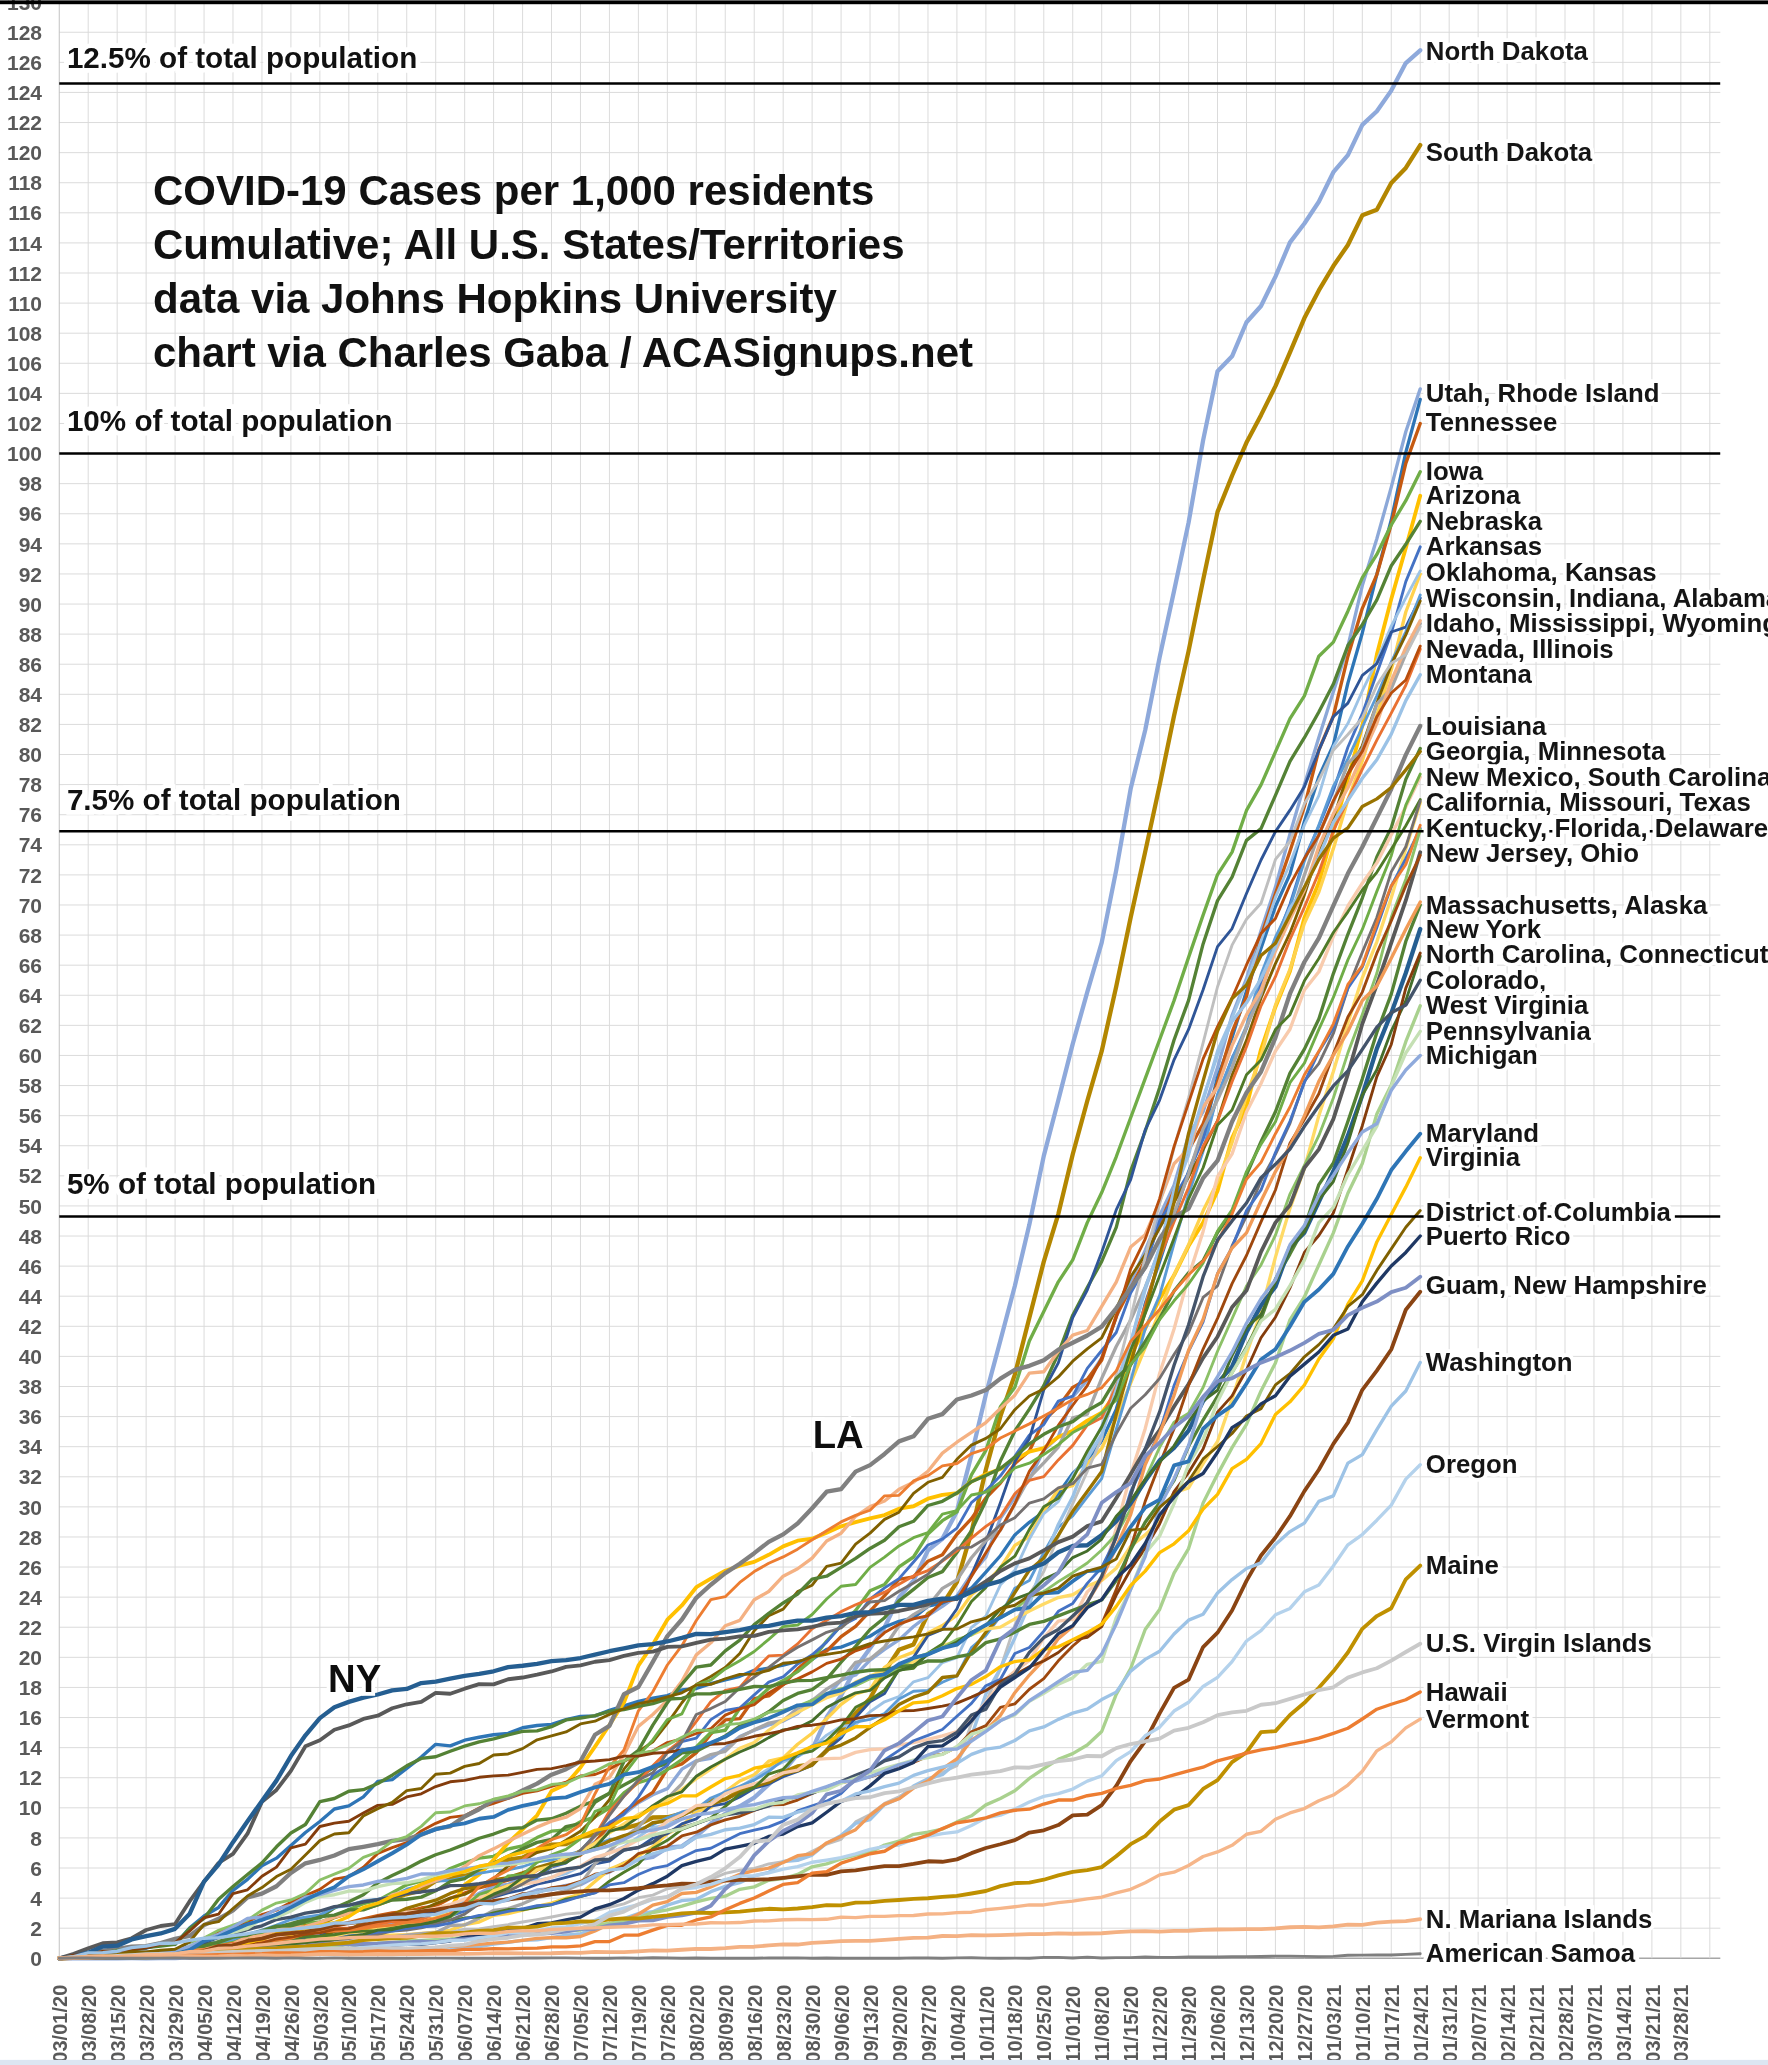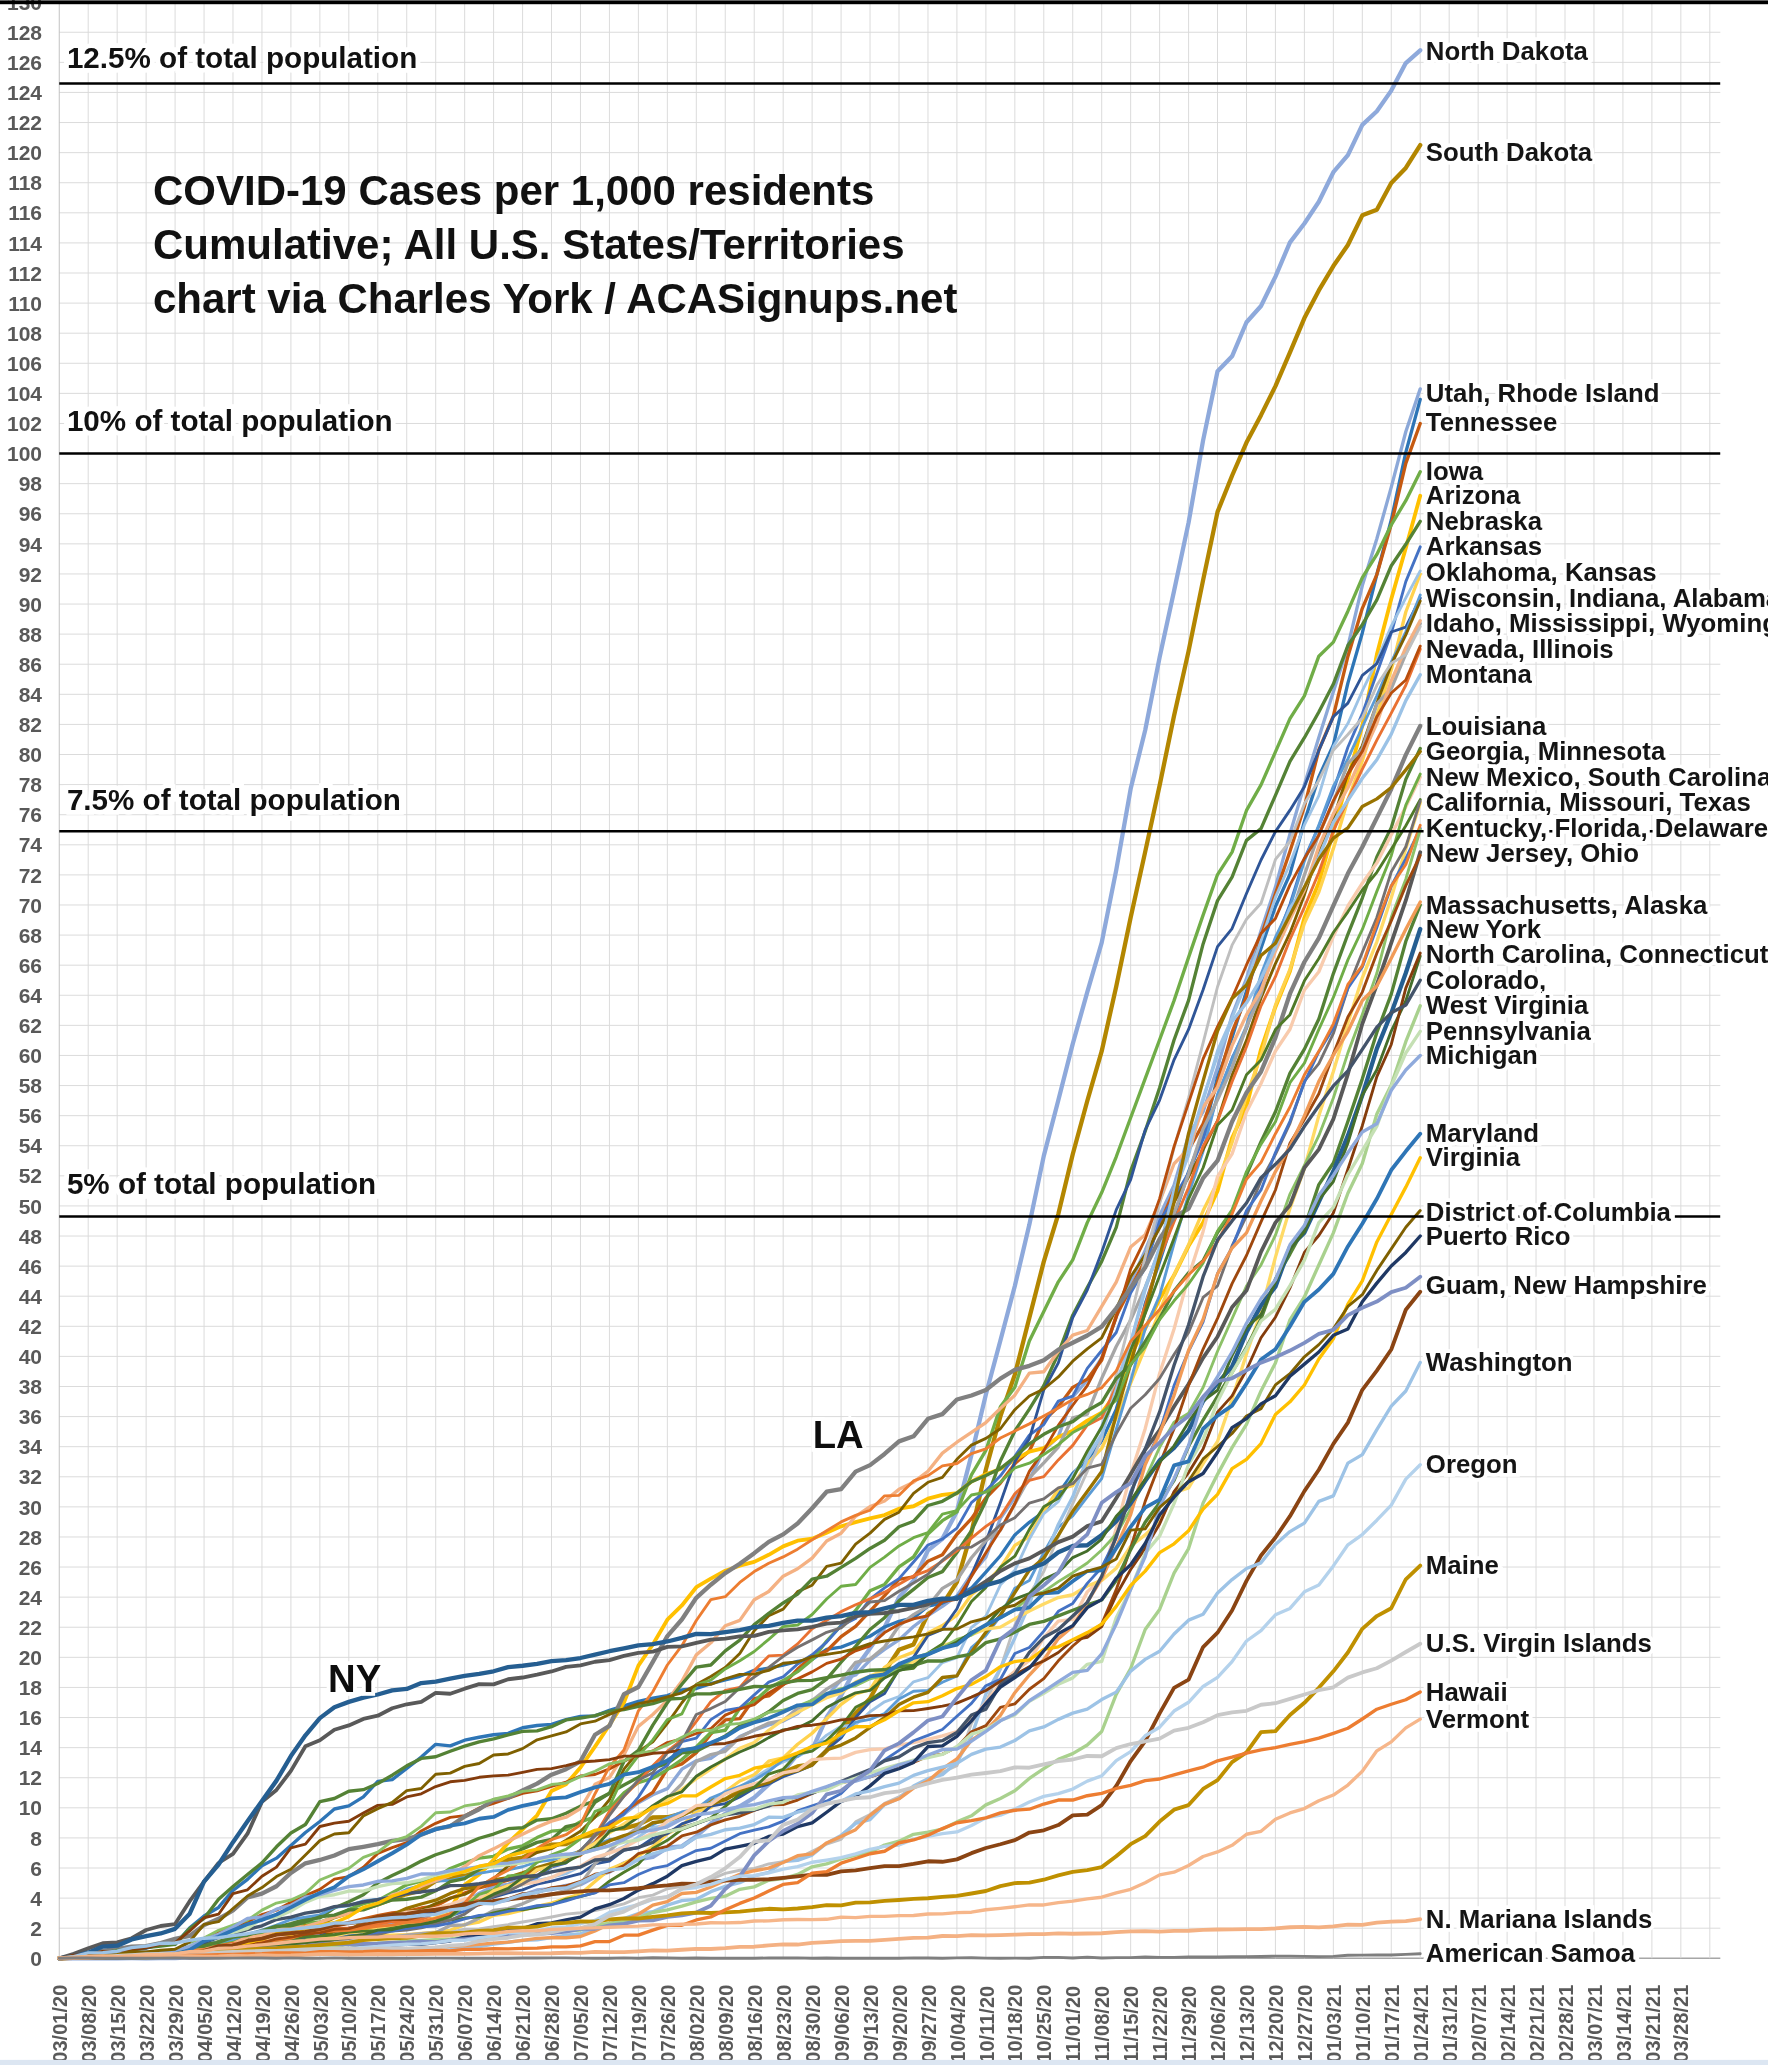--- a/index.html
+++ b/index.html
@@ -387,16 +387,17 @@
       </g>
     <g id="g-frame">
         <rect x="0" y="0" width="1850" height="4" fill="#000000"></rect>
         <rect x="0" y="2155" width="1850" height="6" fill="#dce6f2"></rect>
       </g>
   </svg>
 
   <div id="title-block">
     <div>COVID-19 Cases per 1,000 residents</div>
     <div>Cumulative; All U.S. States/Territories</div>
-    <div>chart via Charles York / ACASignups.net</div>
+    <div>data via Johns Hopkins University</div>
+    <div>chart via Charles Gaba / ACASignups.net</div>
   </div>
 </div>
 
 
 </body></html>

